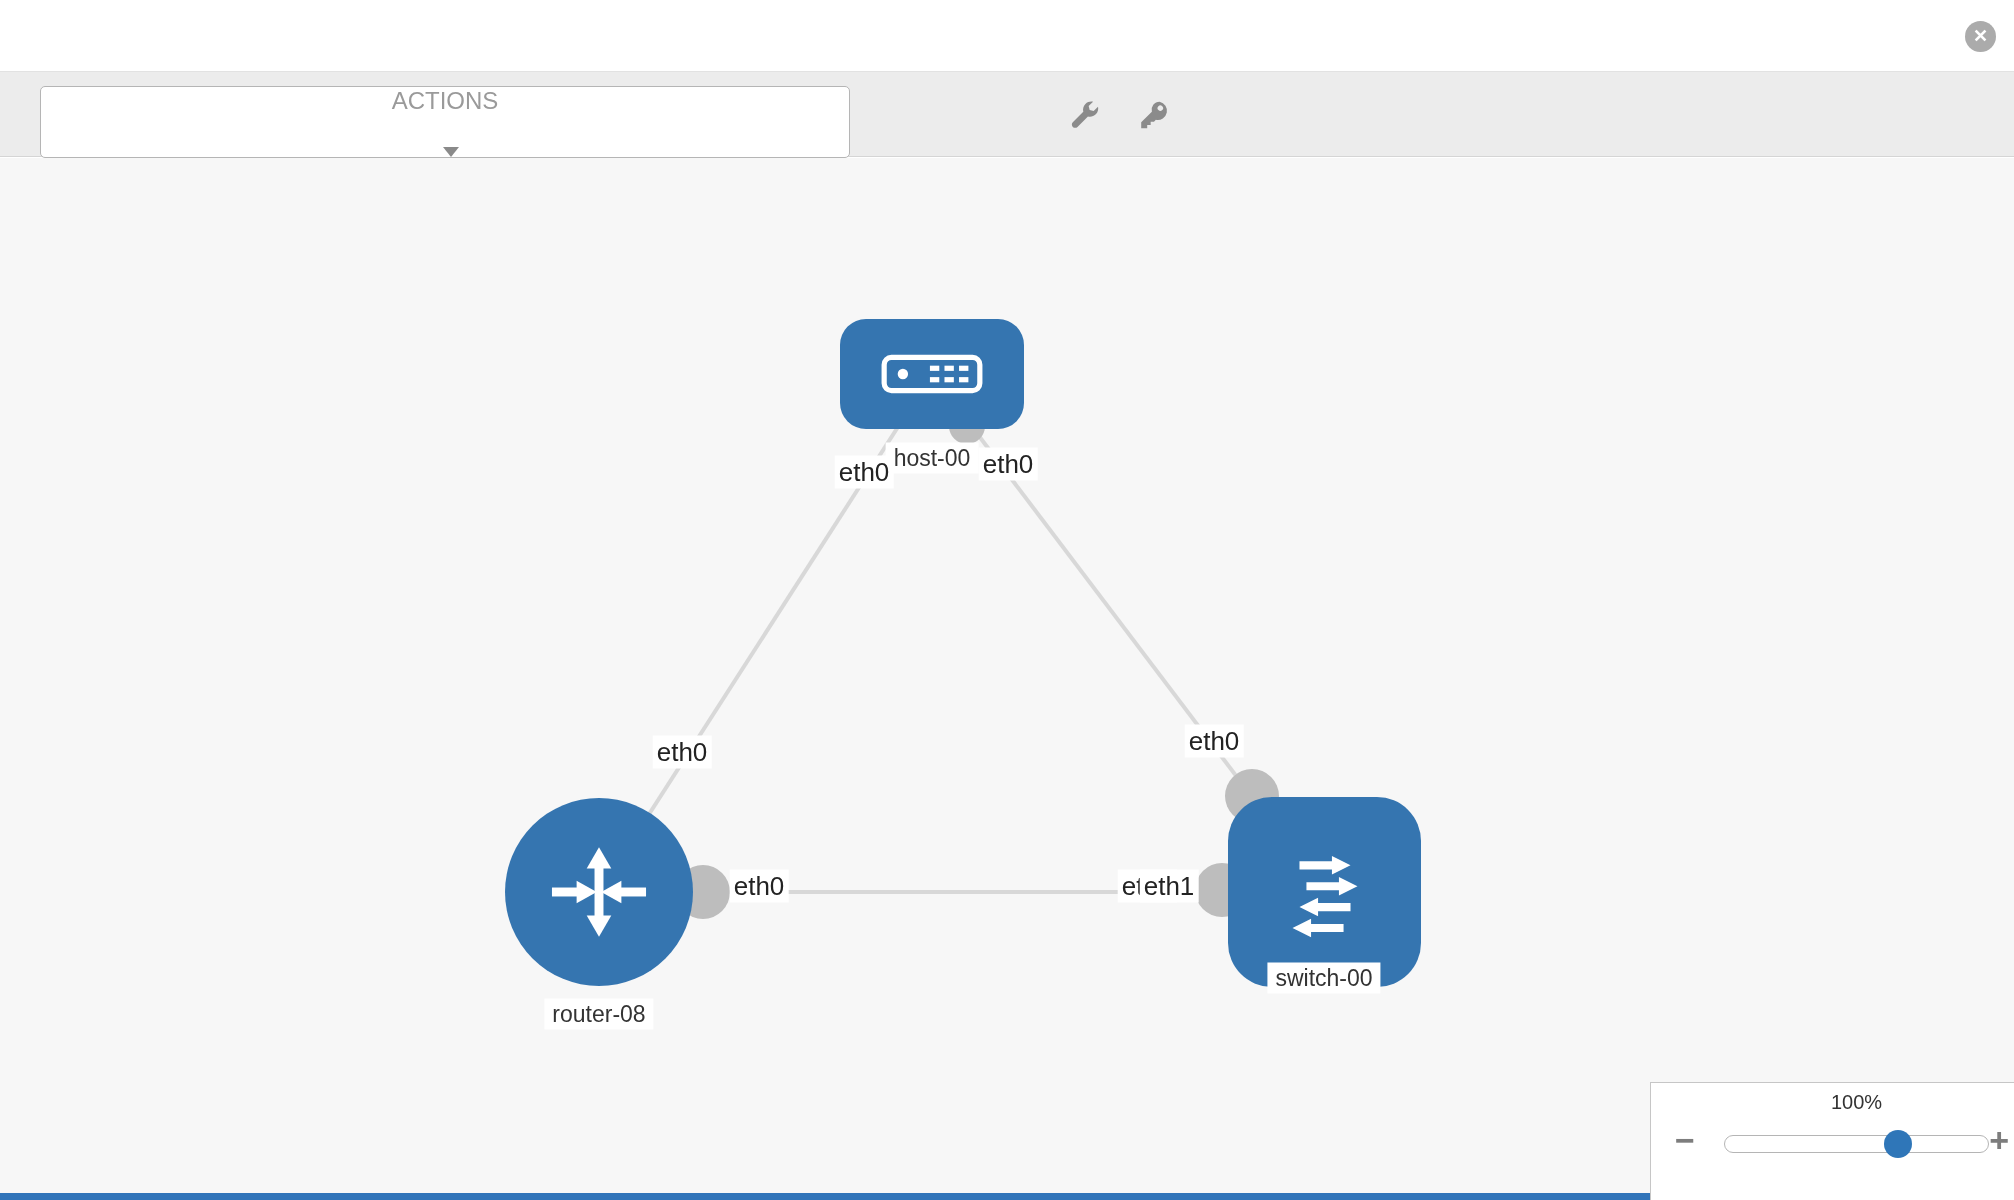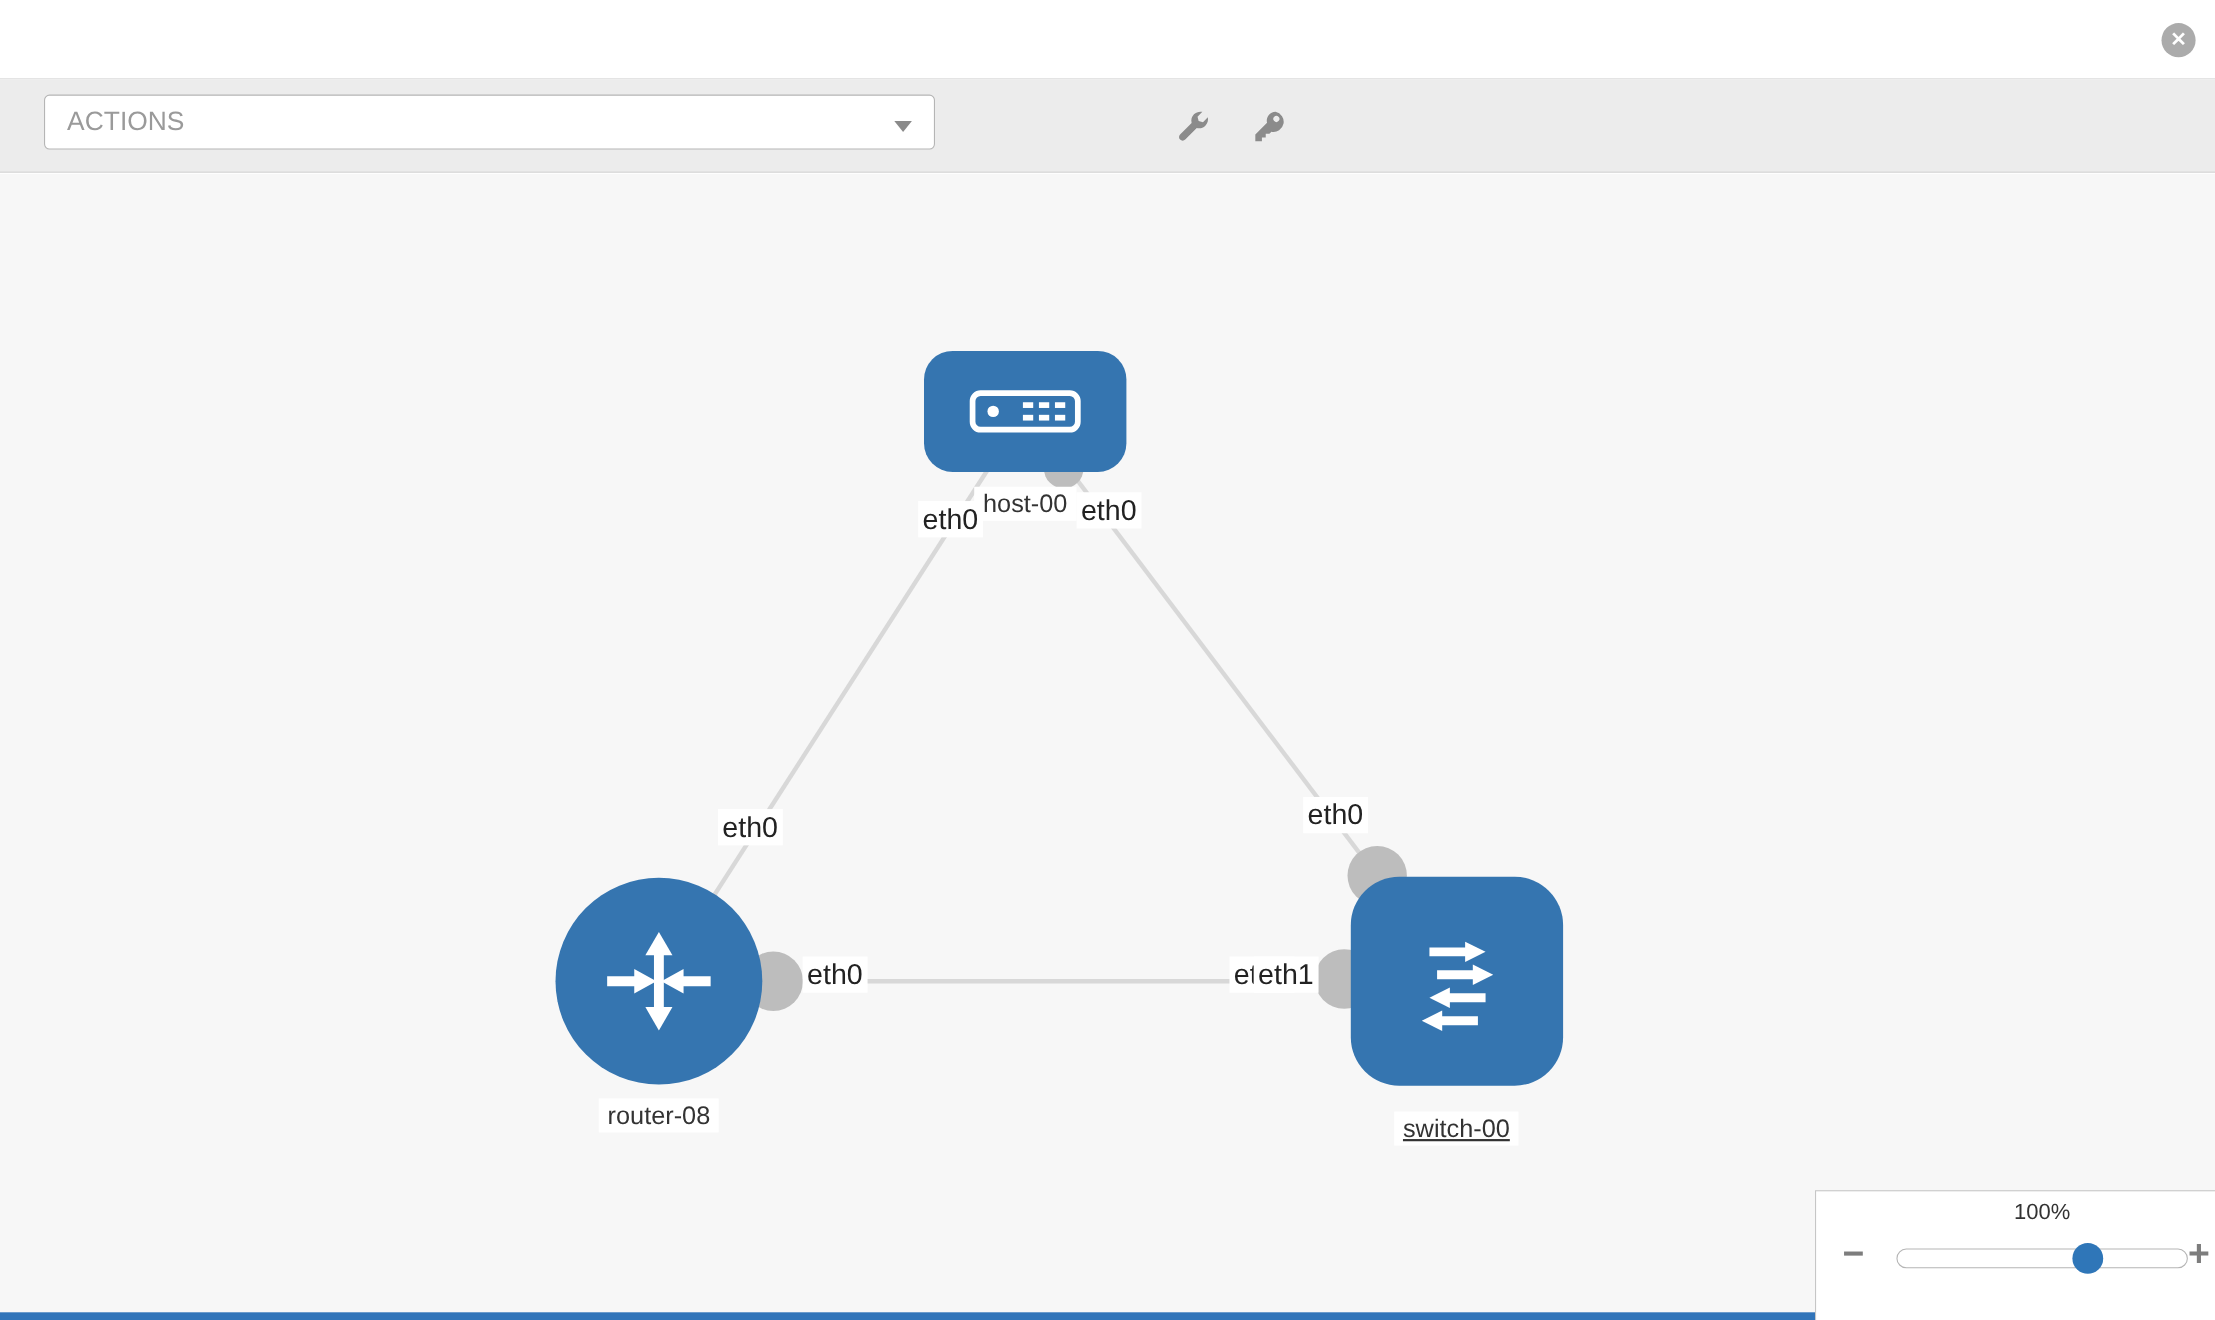--- a/index.html
+++ b/index.html
@@ -11,22 +11,22 @@
 
   
   .header { position:absolute; top:0; left:0; right:0; height:72px; background:#fff; border-bottom:1px solid #e2e2e2; z-index:5; }
   .page-title { position:absolute; left:40px; top:50%; transform:translateY(-50%); margin:0;
     font-size:27px; font-weight:bold; color:#6d6d6d; letter-spacing:.2px; }
   .close-btn { position:absolute; right:18px; top:21px; width:31px; height:31px; border:none; border-radius:50%;
     background:#ababab; color:#fff; font-size:18px; font-weight:bold; line-height:31px; text-align:center; padding:0; cursor:pointer; }
 
   
   .toolbar { position:absolute; top:72px; left:0; right:0; height:85px; background:#ececec; border-bottom:1px solid #d5d5d5; z-index:5; }
-  .select { position:absolute; top:14px; height:50px; background:#fff; border:1px solid #b5b5b5; border-radius:5px;
-    display:flex; align-items:center; justify-content:space-between; padding:0 20px; font-size:24px; color:#9a9a9a; cursor:pointer; }
+  .select { position:absolute; top:14px; height:72px; background:#fff; border:1px solid #b5b5b5; border-radius:5px;
+    display:flex; align-items:center; justify-content:space-between; padding:0 20px; font-size:24px; color:#9a9a9a; cursor:pointer;flex-direction:column; }
   .select-actions { left:40px; width:810px; }
   .select-search { left:1202px; width:806px; }
   .caret { width:0; height:0; border:8px solid transparent; border-top:10px solid #8a8a8a; border-bottom:none; margin-left:12px; margin-top:8px; }
   .tool { position:absolute; top:26px; width:36px; height:36px; background:none; border:none; padding:0; cursor:pointer; }
   .tool-wrench { left:1066px; }
   .tool-key { left:1136px; }
 
   
   .canvas { position:absolute; top:158px; left:0; right:0; bottom:0; background:#f7f7f7; z-index:1;padding-left:34px; }
   svg.net { position:absolute; left:0; top:0; width:100%; height:100%; }
@@ -131,21 +131,21 @@
       <polygon points="78,45 62,37 62,53" fill="#fff"></polygon>
       <line x1="72" y1="63" x2="42" y2="63" stroke="#fff" stroke-width="7"></line>
       <polygon points="28,63 44,55 44,71" fill="#fff"></polygon>
       <line x1="66" y1="81" x2="36" y2="81" stroke="#fff" stroke-width="7"></line>
       <polygon points="22,81 38,73 38,89" fill="#fff"></polygon>
     </svg>
   </div>
 
   <div class="nlabel" style="left:932px;  top:300px;">host-00</div>
   <div class="nlabel" style="left:599px;  top:856px;">router-08</div>
-  <div class="nlabel" style="left:1324px; top:868px;text-decoration:underline;">switch-00</div>
+  <div class="nlabel" style="left:1324px; top:820px;">switch-00</div>
 
   <div class="iflabel" style="left:864px;  top:314px;">eth0</div>
   <div class="iflabel" style="left:682px;  top:594px;">eth0</div>
   <div class="iflabel" style="left:1008px; top:306px;">eth0</div>
   <div class="iflabel" style="left:1214px; top:583px;">eth0</div>
   <div class="iflabel" style="left:759px;  top:728px;">eth0</div>
   <div class="iflabel" style="left:1147px; top:728px;">eth0</div>
   <div class="iflabel front" style="left:1169px; top:728px;">eth1</div>
 </div>
 

